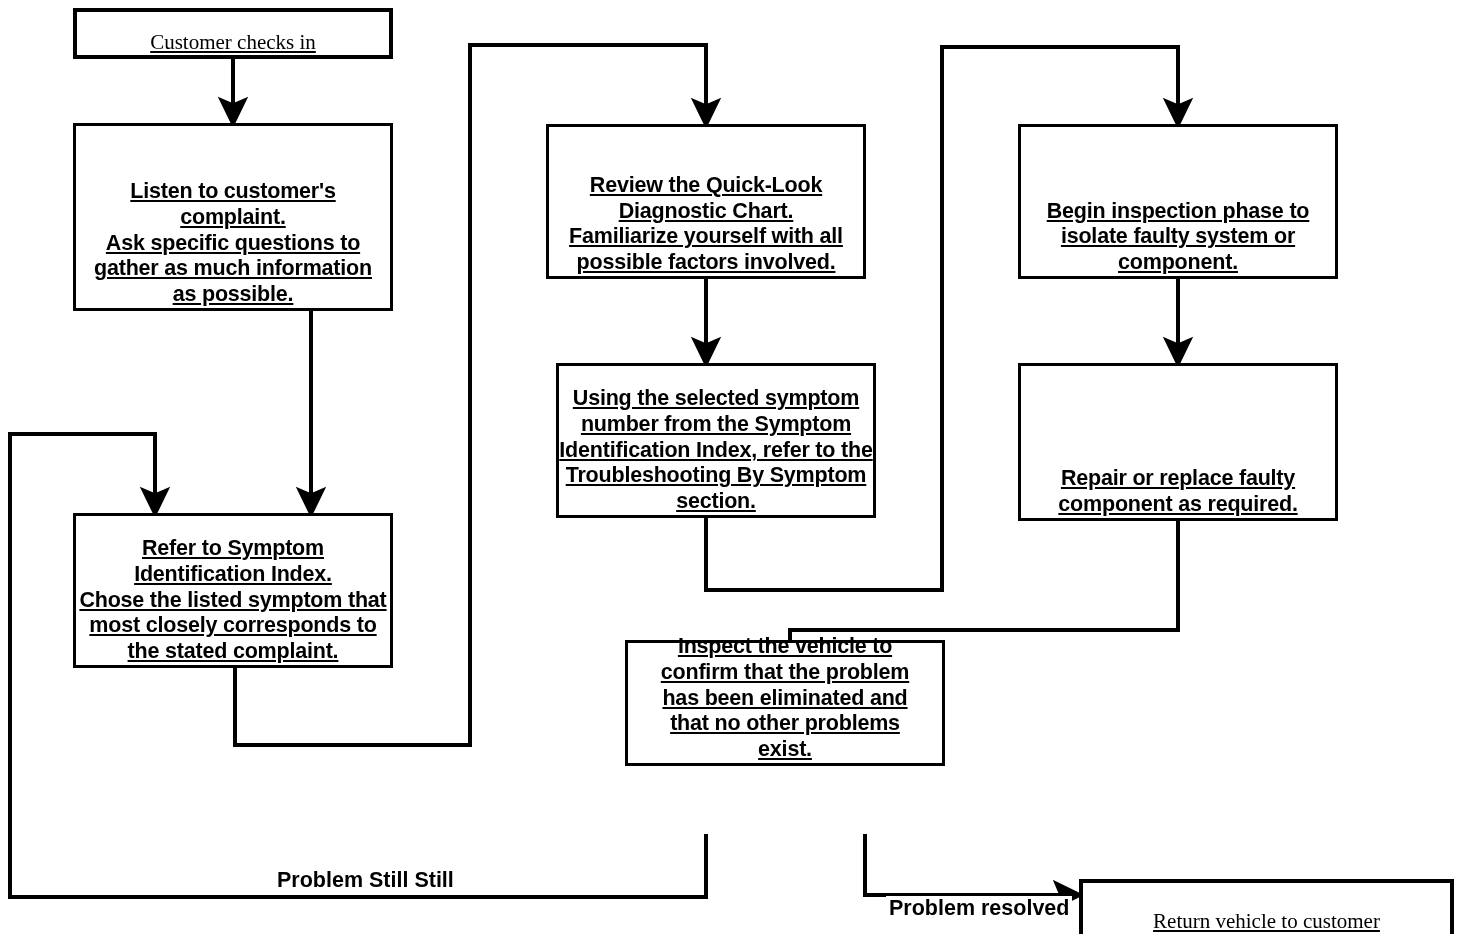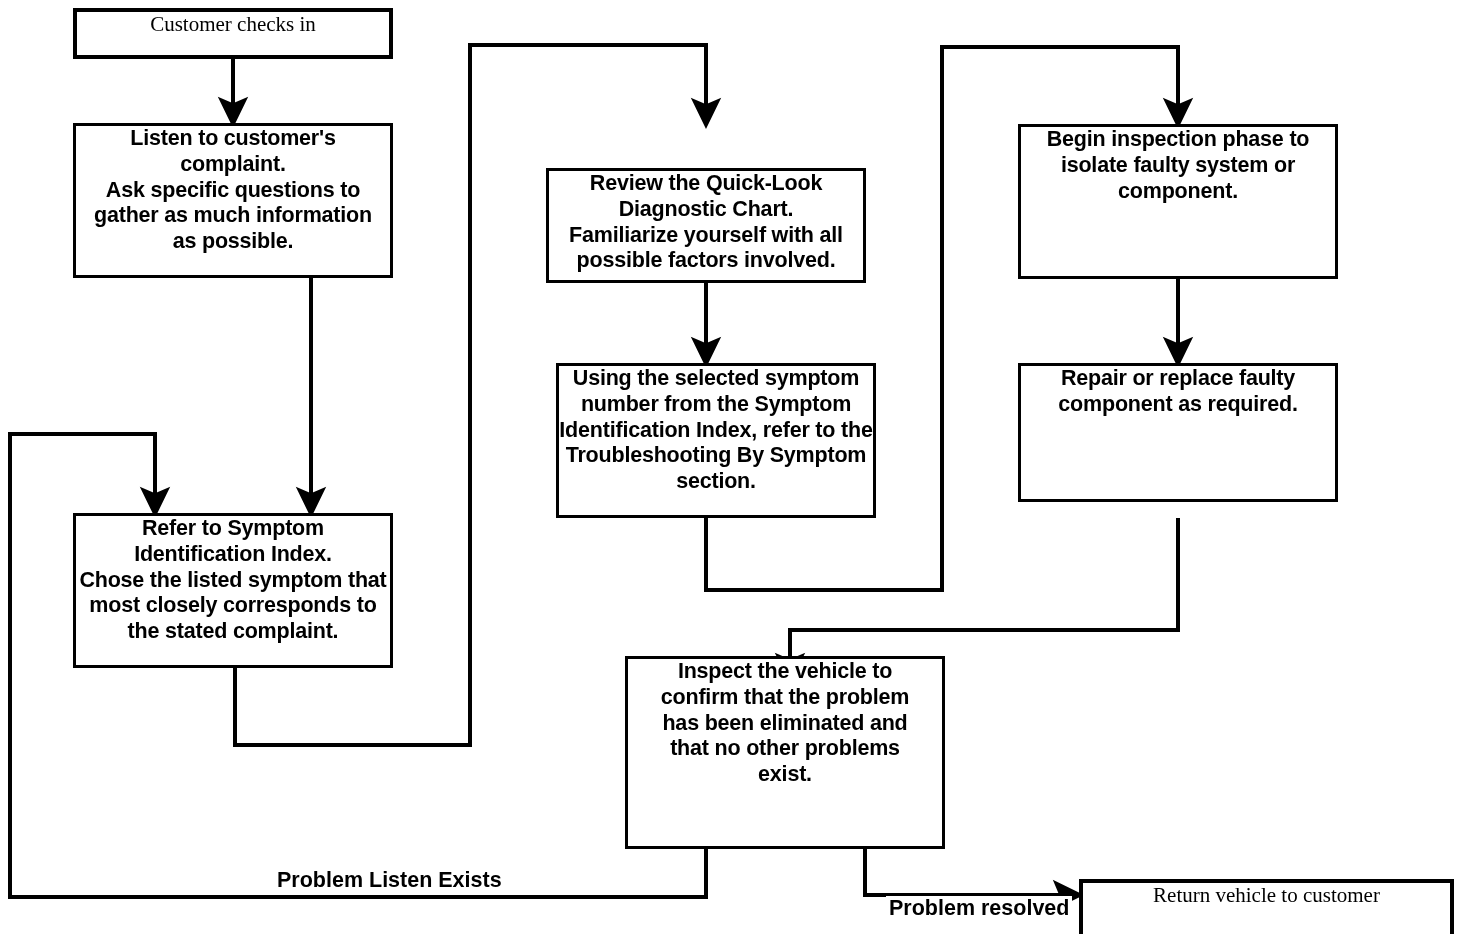--- a/index.html
+++ b/index.html
@@ -23,25 +23,26 @@
     width: 1472px;
     height: 934px;
     pointer-events: none;
   }
   .node {
     position: absolute;
     box-sizing: border-box;
     border: 3px solid #000000;
     background: #ffffff;
     display: flex;
-    align-items: flex-start;
+    align-items: flex-end;
     justify-content: center;
     text-align: center;
     color: #000000;
     z-index: 2;
+    text-decoration: underline;
   }
   .node .txt {
     display: block;
     white-space: pre-line;
     line-height: 1.20;
   }
   .sans {
     font-family: "Liberation Sans", sans-serif;
     font-weight: bold;
     font-size: 21.5px;
@@ -95,71 +96,71 @@
       <path d="M706,834 L706,897 L10,897 L10,434 L155,434 L155,502" marker-end="url(#arrowhead)"></path>
 
       <path d="M865,834 L865,895 L1068,895" marker-end="url(#arrowhead)"></path>
     </g>
   </svg>
 
   <div class="node serif" style="left:73px; top:8px; width:320px; height:51px; border-width:4px;">
     <span class="txt">Customer checks in</span>
   </div>
 
-  <div class="node sans" style="left:73px; top:123px; width:320px; height:155px; border-width:3px;">
+  <div class="node sans" style="left:73px; top:123px; width:320px; height:188px; border-width:3px;">
     <span class="txt">Listen to customer's
 complaint.
 Ask specific questions to
 gather as much information
 as possible.</span>
   </div>
 
   <div class="node sans" style="left:73px; top:513px; width:320px; height:155px; border-width:3px;">
     <span class="txt">Refer to Symptom
 Identification Index.
 Chose the listed symptom that
 most closely corresponds to
 the stated complaint.</span>
   </div>
 
-  <div class="node sans" style="left:546px; top:124px; width:320px; height:115px; border-width:3px;margin-top:44px;">
+  <div class="node sans" style="left:546px; top:124px; width:320px; height:155px; border-width:3px;">
     <span class="txt">Review the Quick-Look
 Diagnostic Chart.
 Familiarize yourself with all
 possible factors involved.</span>
   </div>
 
   <div class="node sans" style="left:1018px; top:124px; width:320px; height:155px; border-width:3px;">
     <span class="txt">Begin inspection phase to
 isolate faulty system or
 component.</span>
   </div>
 
   <div class="node sans" style="left:556px; top:363px; width:320px; height:155px; border-width:3px;">
     <span class="txt">Using the selected symptom
 number from the Symptom
 Identification Index, refer to the
 Troubleshooting By Symptom
 section.</span>
   </div>
 
-  <div class="node sans" style="left:1018px; top:363px; width:320px; height:139px; border-width:3px;">
+  <div class="node sans" style="left:1018px; top:363px; width:320px; height:158px; border-width:3px;">
     <span class="txt">Repair or replace faulty
 component as required.</span>
   </div>
 
-  <div class="node sans" style="left:625px; top:656px; width:320px; height:193px; border-width:3px;">
+  <div class="node sans" style="left:625px; top:640px; width:320px; height:126px; border-width:3px;">
     <span class="txt">Inspect the vehicle to
 confirm that the problem
 has been eliminated and
 that no other problems
 exist.</span>
   </div>
 
   <div class="node serif" style="left:1079px; top:879px; width:375px; height:59px; border-width:4px;">
     <span class="txt">Return vehicle to customer</span>
   </div>
 
-  <div class="edge-label" style="left:274px; top:868px;">Problem Listen Exists</div>
+  <div class="edge-label" style="left:274px; top:868px;">Problem Still Still</div>
 
   <div class="edge-label" style="left:886px; top:868px;margin-top:28px;">Problem resolved</div>
 
 </div>
 
 </body></html>

